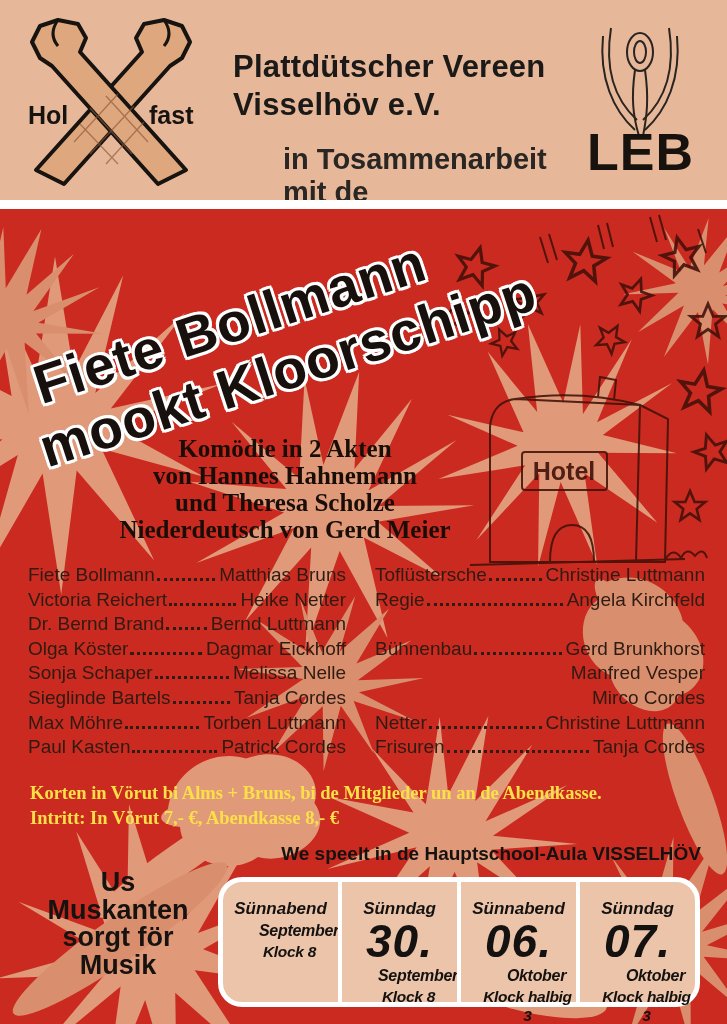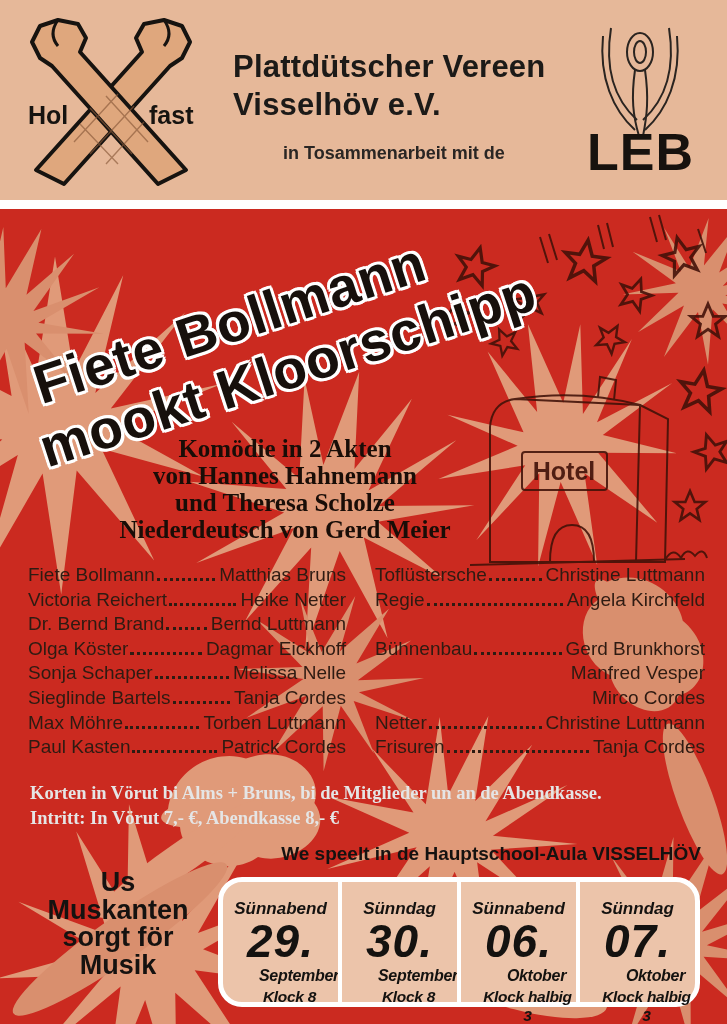--- a/index.html
+++ b/index.html
@@ -13,21 +13,21 @@
     background:#e6b899;
   }
   .holfast{position:absolute;left:14px;top:12px;}
   .org{
     position:absolute;left:233px;top:48px;width:340px;
     color:#1c1a18;font-weight:bold;font-size:31px;line-height:38px;
     letter-spacing:0.2px;
   }
   .coop{
     position:absolute;left:283px;top:143px;width:280px;
-    color:#2a2624;font-weight:bold;font-size:18px;
+    color:#2a2624;font-weight:bold;font-size:29px;
   }
   .leblogo{position:absolute;right:12px;top:18px;}
   
   .sep{position:absolute;left:0;top:200px;width:727px;height:9px;background:#ffffff;}
   
   .red{
     position:absolute;left:0;top:209px;width:727px;height:815px;
     background:#cb2a20;overflow:hidden;
   }
   .decor{position:absolute;left:0;top:0;}
@@ -52,21 +52,21 @@
   .cast{position:absolute;top:355px;font-size:19px;color:#2e1b12;}
   .cast-left{left:28px;width:318px;}
   .cast-right{left:375px;width:330px;}
   .crow{display:flex;align-items:baseline;height:24.6px;white-space:nowrap;}
   .leader{flex:1 1 auto;border-bottom:3px dotted #2e1b12;margin:0 4px 4px 2px;min-width:6px;}
   .role:empty + .leader{border-bottom:none;}
   
   .tickets{
     position:absolute;left:30px;top:572px;width:670px;
     font-family:"Liberation Serif",serif;font-weight:bold;
-    font-size:18.5px;line-height:25px;color:#e5e5e5;
+    font-size:18.5px;line-height:25px;color:#fde047;
   }
   
   .venue{
     position:absolute;right:26px;top:634px;width:700px;text-align:right;
     font-weight:bold;font-size:19px;color:#151210;
   }
   
   .music{
     position:absolute;left:18px;top:660px;width:200px;text-align:center;
     font-weight:bold;font-size:27px;line-height:27.5px;color:#151210;
@@ -301,21 +301,20 @@
     <div class="music">
       <div>Us</div>
       <div>Muskanten</div>
       <div>sorgt för</div>
       <div>Musik</div>
     </div>
 
     <div class="datebox">
       <div class="dcol">
         <div class="dday">Sünnabend</div>
-        <div class="ddate">29.</div>
         <div class="dmonth">September</div>
         <div class="dtime">Klock 8</div>
       </div>
       <div class="dcol">
         <div class="dday">Sünndag</div>
         <div class="ddate">30.</div>
         <div class="dmonth">September</div>
         <div class="dtime">Klock 8</div>
       </div>
       <div class="dcol">

